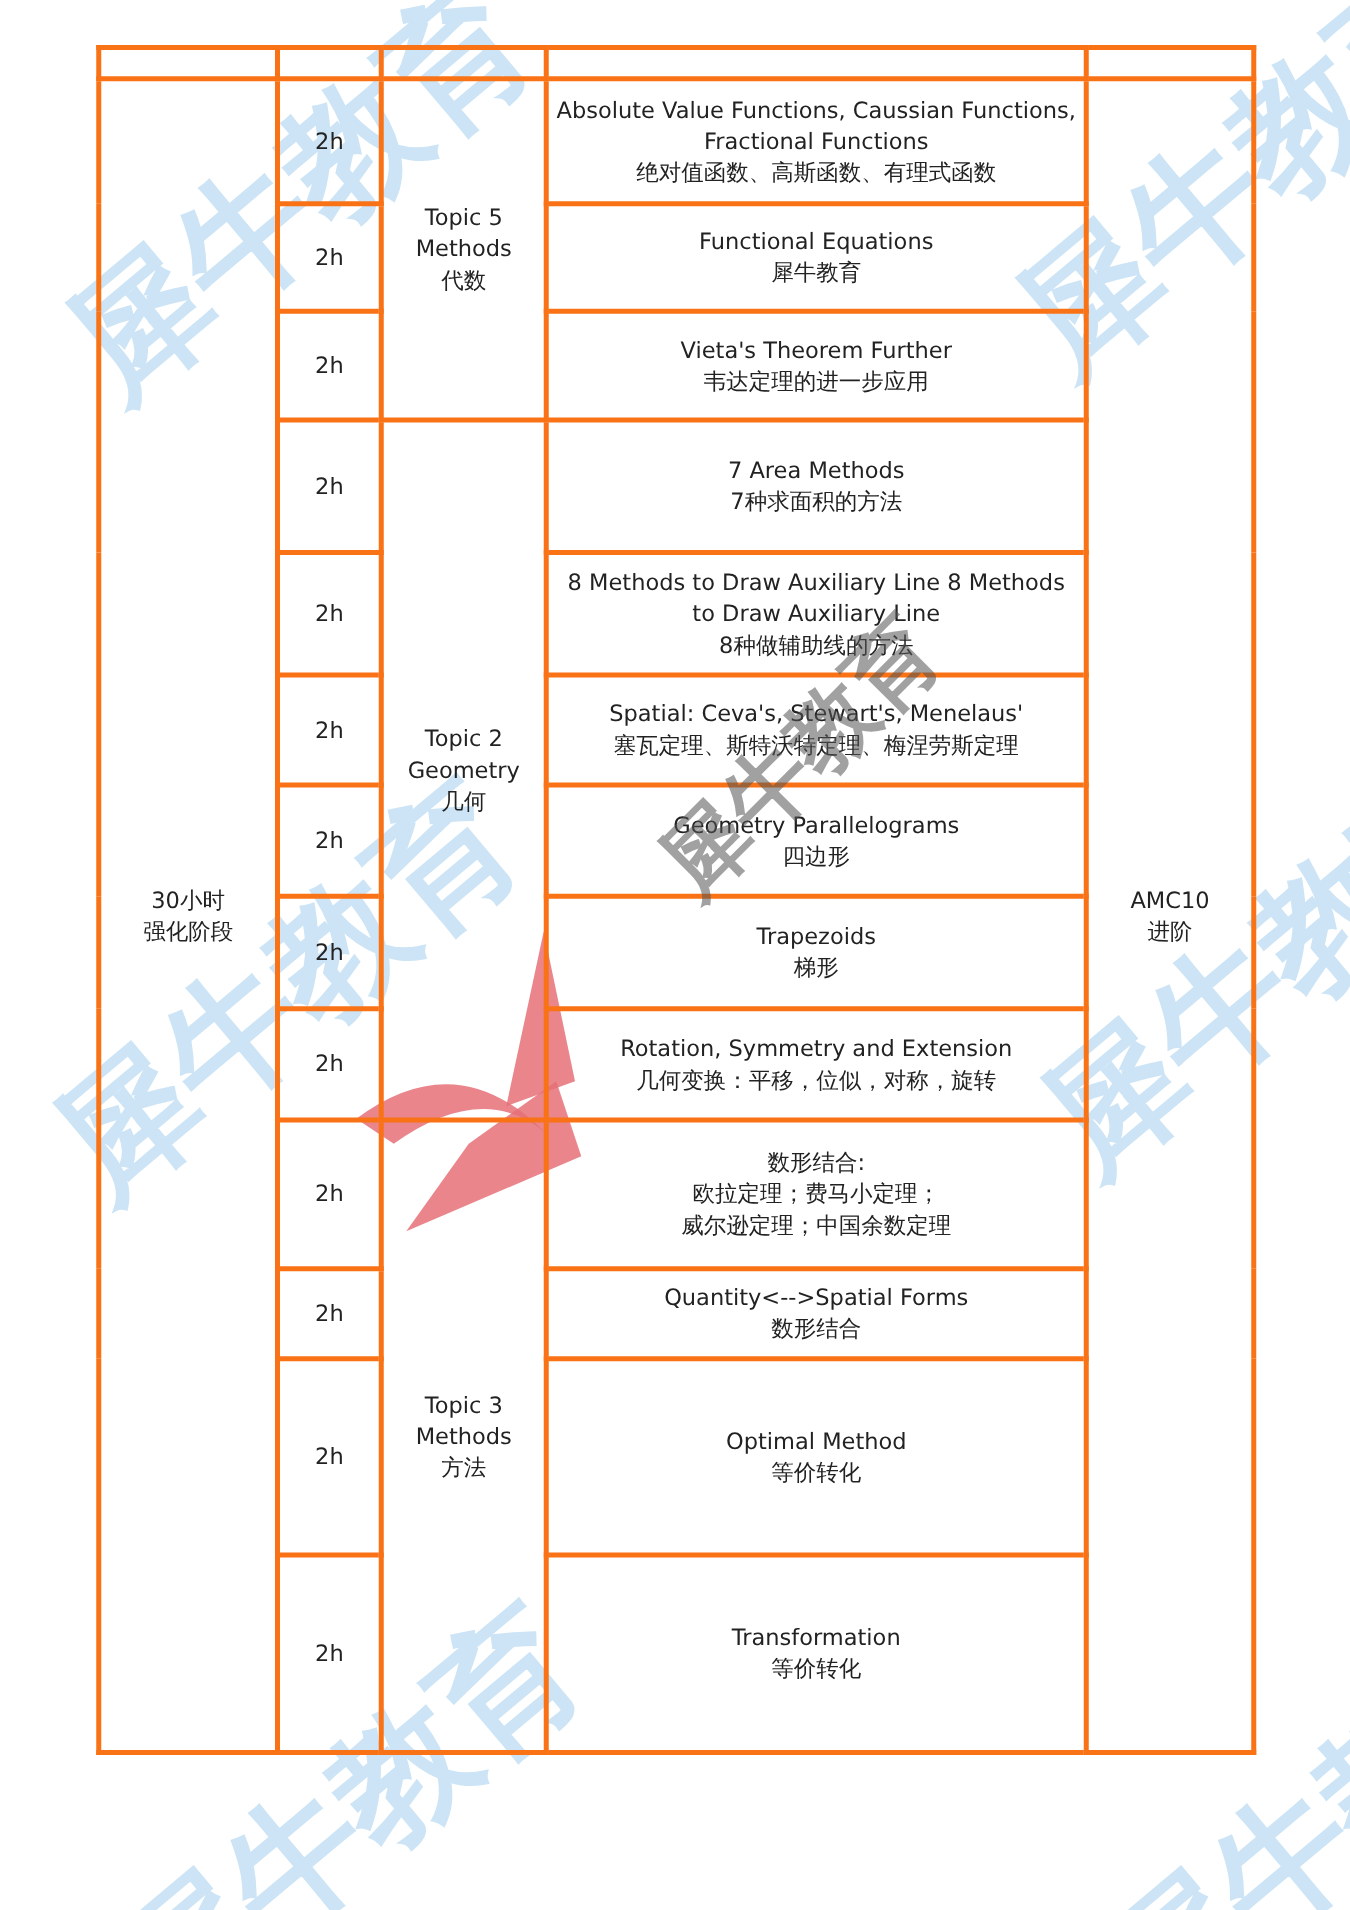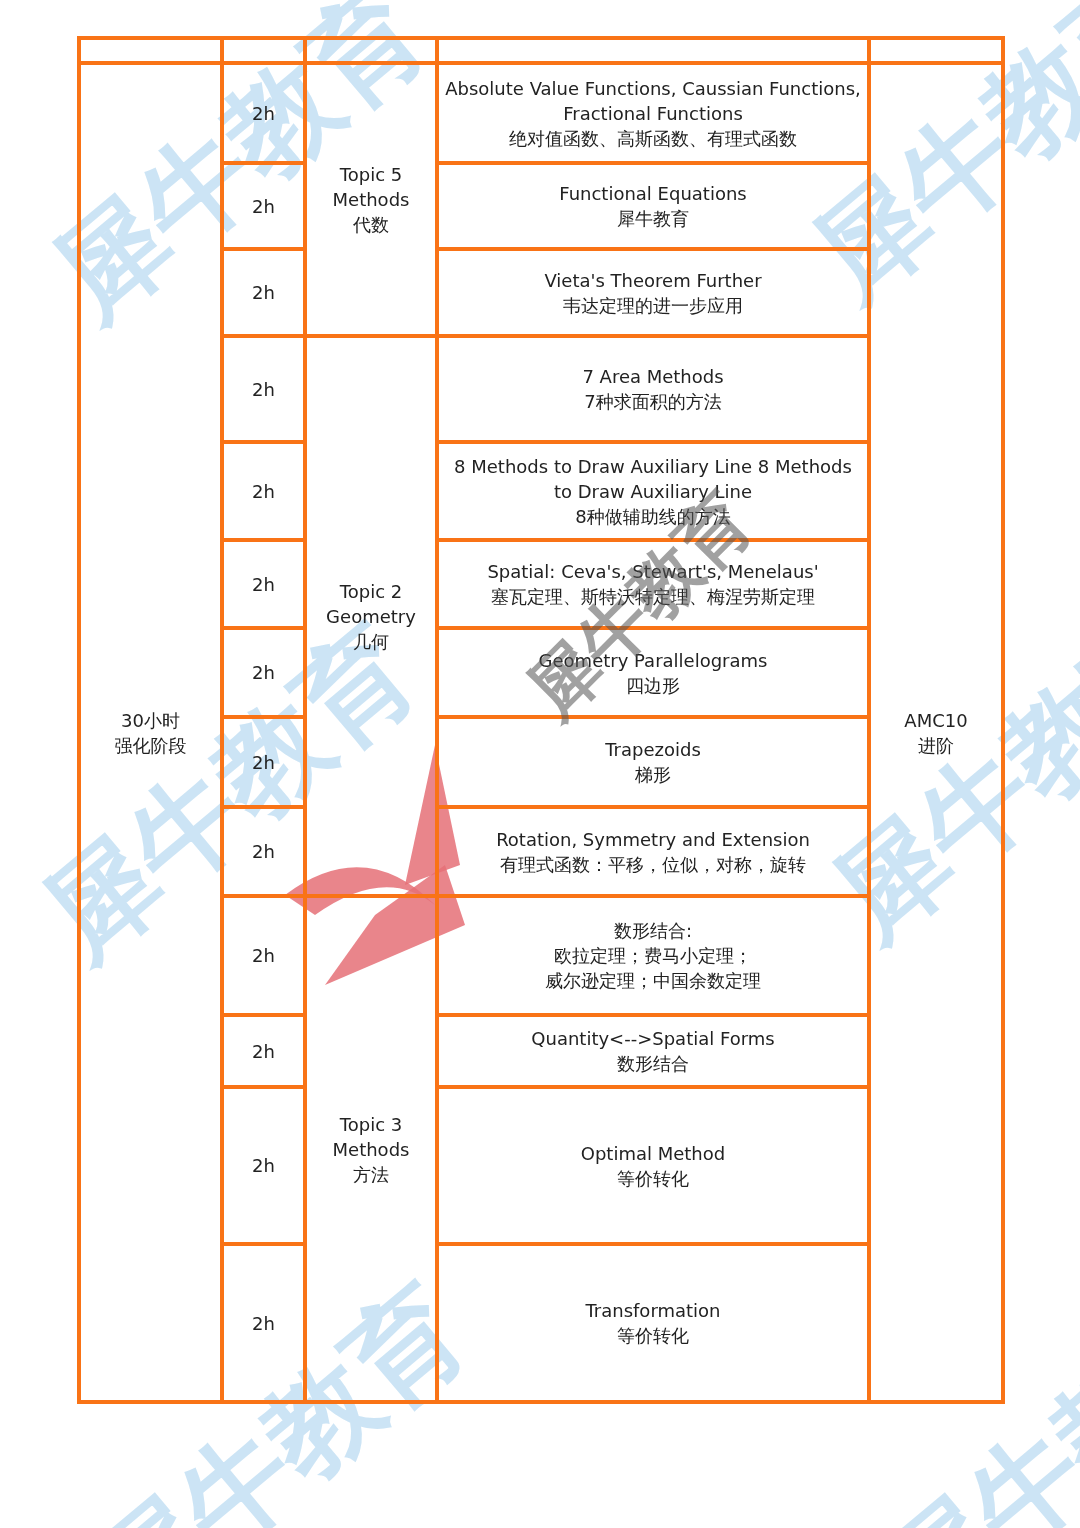--- a/index.html
+++ b/index.html
@@ -114,21 +114,21 @@
     <td>2h</td>
     <td>
           <span class="line">Trapezoids</span>
           <span class="line">梯形</span>
         </td>
   </tr>
   <tr style="height:89px">
     <td>2h</td>
     <td>
           <span class="line">Rotation, Symmetry and Extension</span>
-          <span class="line">有理式函数：平移，位似，对称，旋转</span>
+          <span class="line">几何变换：平移，位似，对称，旋转</span>
         </td>
   </tr>
   <tr style="height:119px">
     <td>2h</td>
     <td rowspan="4">
           <span class="line">Topic 3</span>
           <span class="line">Methods</span>
           <span class="line">方法</span>
         </td>
     <td>

